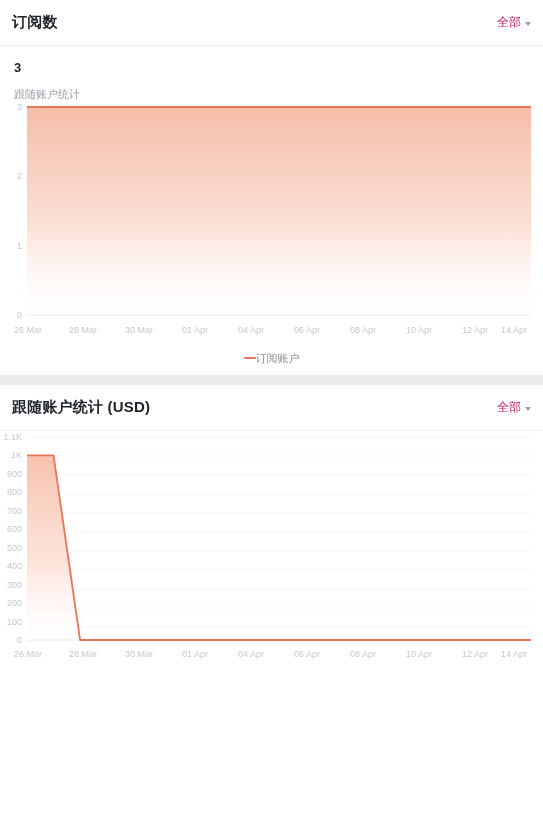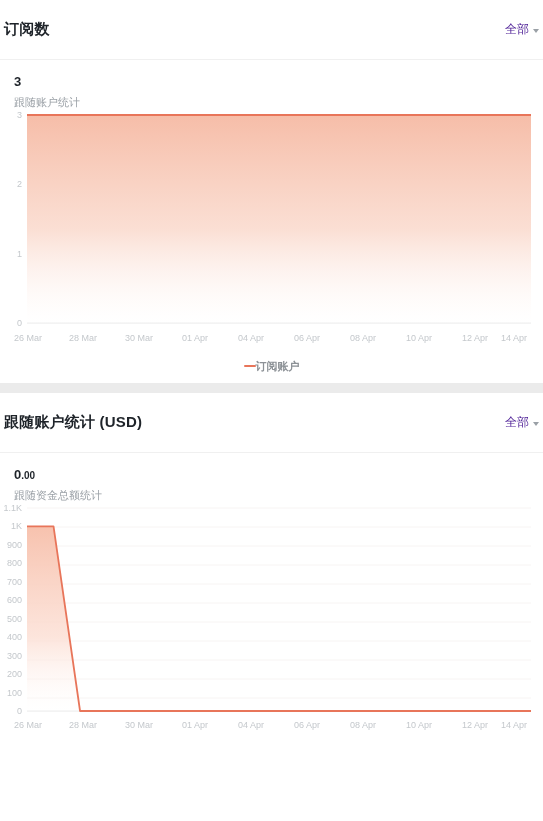--- a/index.html
+++ b/index.html
@@ -21,40 +21,40 @@
     background: #ffffff;
   }
 
   
   .card {
     background: #ffffff;
     width: 543px;
     box-sizing: border-box;
   }
   .card-header {
-    height: 60px;
-    box-sizing: border-box;
-    padding: 0 4px;
+    height: 46px;
+    box-sizing: border-box;
+    padding: 0 12px;
     display: flex;
     align-items: center;
     justify-content: space-between;
     border-bottom: 1px solid #f0f0f0;
   }
   .card-title {
     font-size: 15px;
     font-weight: bold;
     color: #1e2329;
     letter-spacing: 0.2px;
   }
   .filter {
     display: flex;
     align-items: center;
     gap: 4px;
     font-size: 12px;
-    color: #4c1d95;
+    color: #be185d;
     cursor: pointer;
     user-select: none;
   }
   .caret {
     width: 0;
     height: 0;
     border-left: 3.5px solid transparent;
     border-right: 3.5px solid transparent;
     border-top: 4.5px solid #9aa0a6;
     display: inline-block;
@@ -71,21 +71,21 @@
     color: #1e2329;
     line-height: 16px;
   }
   .metric-value .frac {
     font-size: 10px;
     font-weight: bold;
   }
   .metric-label {
     font-size: 11px;
     color: #9aa0a6;
-    margin-top: 4px;
+    margin-top: 10px;
     line-height: 14px;
   }
 
   
   .separator {
     height: 10px;
     background: #ebebeb;
     width: 543px;
   }
 
@@ -109,21 +109,20 @@
 
   
   .legend {
     display: flex;
     align-items: center;
     justify-content: center;
     gap: 0;
     height: 34px;
     font-size: 11px;
     color: #8c9196;
-    font-weight: bold;
   }
   .legend-marker {
     width: 12px;
     height: 2px;
     background: #e8755a;
     border-radius: 1px;
     display: inline-block;
   }
 </style>
 </head>
@@ -196,26 +195,20 @@
   <div class="card">
 
     <div class="card-header">
       <div class="card-title">跟随账户统计 (USD)</div>
       <div class="filter">
         <span>全部</span>
         <span class="caret"></span>
       </div>
     </div>
 
-    <div class="card-body">
-      <div class="metric-value">
-        <span>0</span><span class="frac">.00</span>
-      </div>
-      <div class="metric-label">跟随资金总额统计</div>
-    </div>
 
     <div class="chart-wrap">
       <svg class="chart-svg" width="543" height="230" viewBox="0 0 543 230">
         <defs>
           <linearGradient id="grad2" x1="0" y1="0" x2="0" y2="1">
             <stop offset="0%" stop-color="#f7c2ae" stop-opacity="1"></stop>
             <stop offset="60%" stop-color="#fcded3" stop-opacity="0.8"></stop>
             <stop offset="100%" stop-color="#ffffff" stop-opacity="0.2"></stop>
           </linearGradient>
         </defs>

